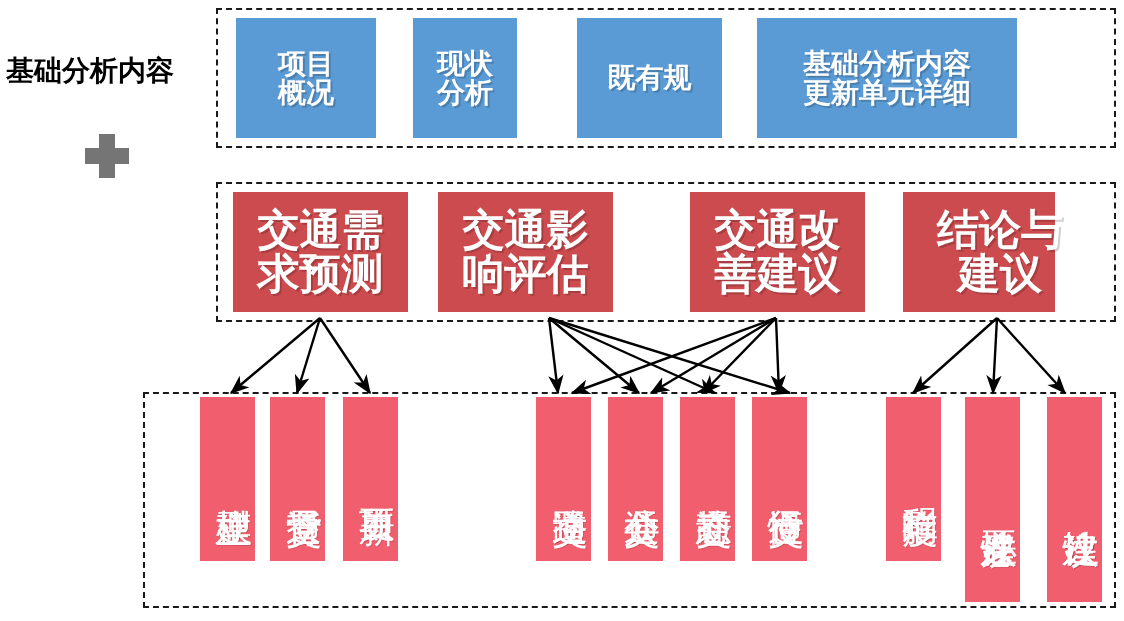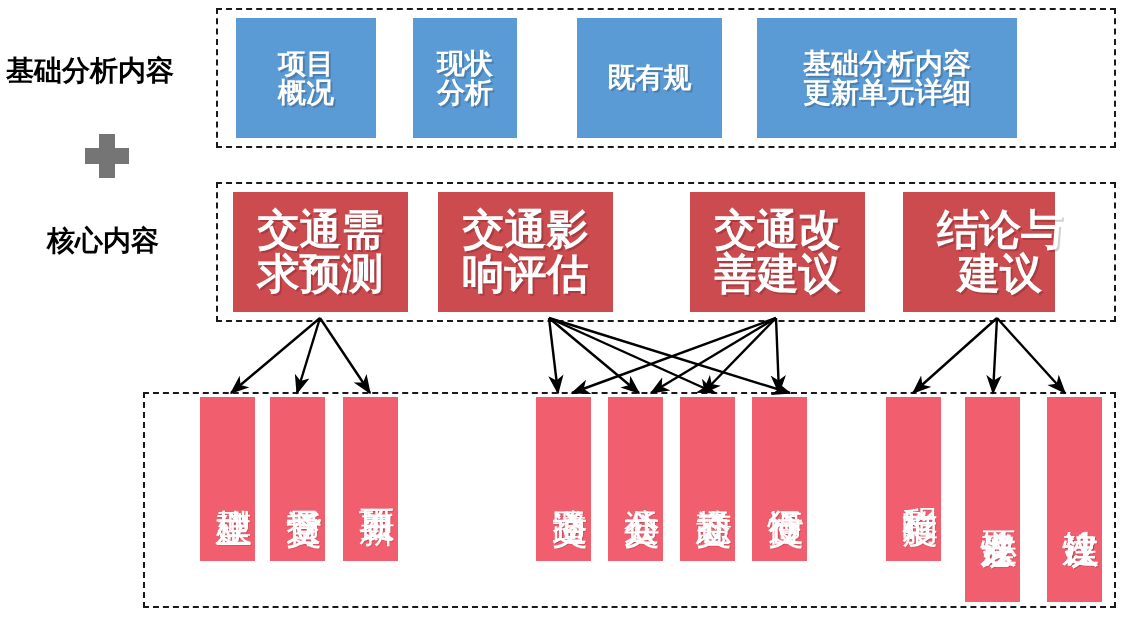--- a/index.html
+++ b/index.html
@@ -118,21 +118,20 @@
   <div id="group-core" class="dashed-group"></div>
   <div id="group-detail" class="dashed-group"></div>
 
   <div id="label-basic" class="row-label">基础分析内容</div>
 
   <div id="plus-sign">
     <div class="bar-h"></div>
     <div class="bar-v"></div>
   </div>
 
-  <div id="label-core" class="row-label">核心内容</div>
 
   <div id="box-b0" class="hbox blue">
     <span class="ln">项目</span>
     <span class="ln">概况</span>
   </div>
   <div id="box-b1" class="hbox blue">
     <span class="ln">现状</span>
     <span class="ln">分析</span>
   </div>
   <div id="box-b2" class="hbox blue">

